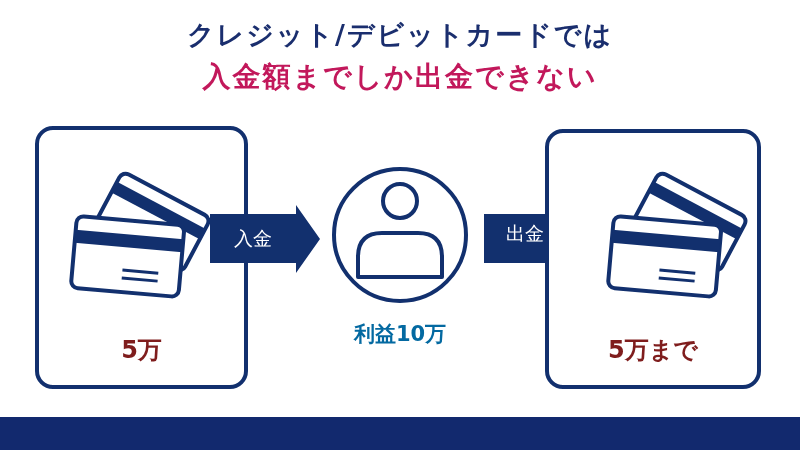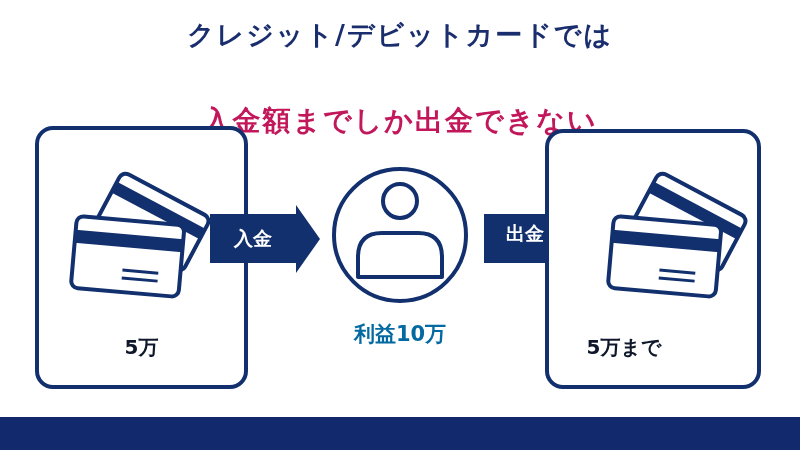--- a/index.html
+++ b/index.html
@@ -1,27 +1,27 @@
 <!DOCTYPE html>
 <html><head>
 <meta charset="utf-8">
 <style>
   html, body { margin:0; padding:0; }
   body { width:800px; height:450px; position:relative; background:#ffffff; overflow:hidden;
          font-family:"DejaVu Sans","Liberation Sans",sans-serif; }
   .title { position:absolute; left:0; width:800px; text-align:center; font-weight:bold; letter-spacing:2px; }
   .t1 { top:17px; font-size:27px; color:#1a2e6e; }
-  .t2 { top:58px; font-size:28px; color:#c2185b;margin-top:44px; }
+  .t2 { top:58px; font-size:28px; color:#c2185b; }
   .box { position:absolute; border:4px solid #12306e; border-radius:18px; box-sizing:border-box; background:#fff; }
   .box-left { left:35px; top:126px; width:213px; height:263px; }
   .box-right { left:545px; top:129px; width:216px; height:260px; }
-  .label { position:absolute; text-align:center; font-weight:bold; font-size:20px; color:#0f172a; }
+  .label { position:absolute; text-align:center; font-weight:bold; font-size:24px; color:#7f1d1d; }
   .pink { color:#0369a1; font-size:21px; }
   .arrow { position:absolute; }
-  .arrow-text { position:absolute; color:#fff; font-weight:bold; font-size:19px; text-align:center; }
+  .arrow-text { position:absolute; color:#fff; font-weight:normal; font-size:19px; text-align:center; }
   .bottom-bar { position:absolute; left:0; top:417px; width:800px; height:33px; background:#12296e; }
   svg { position:absolute; overflow:visible; }
 </style>
 </head>
 <body>
 
 <div class="title t1">クレジット/デビットカードでは</div>
 <div class="title t2">入金額までしか出金できない</div>
 
 <div class="box box-left"></div>
@@ -62,15 +62,15 @@
     <rect x="32" y="20" width="100" height="62" rx="7" fill="#fff" stroke="#12306e" stroke-width="4"></rect>
     <rect x="32" y="32" width="100" height="12" fill="#12306e"></rect>
   </g>
   <g transform="rotate(5 55 80)">
     <rect x="6" y="48" width="108" height="72" rx="7" fill="#fff" stroke="#12306e" stroke-width="4"></rect>
     <rect x="6" y="62" width="108" height="13" fill="#12306e"></rect>
     <line x1="56" y1="98" x2="92" y2="98" stroke="#12306e" stroke-width="3"></line>
     <line x1="56" y1="106" x2="92" y2="106" stroke="#12306e" stroke-width="3"></line>
   </g>
 </svg>
-<div class="label" style="left:516px;top:334px;width:216px">5万まで</div>
+<div class="label" style="left:545px;top:334px;width:216px">5万まで</div>
 
 <div class="bottom-bar"></div>
 
 </body></html>

